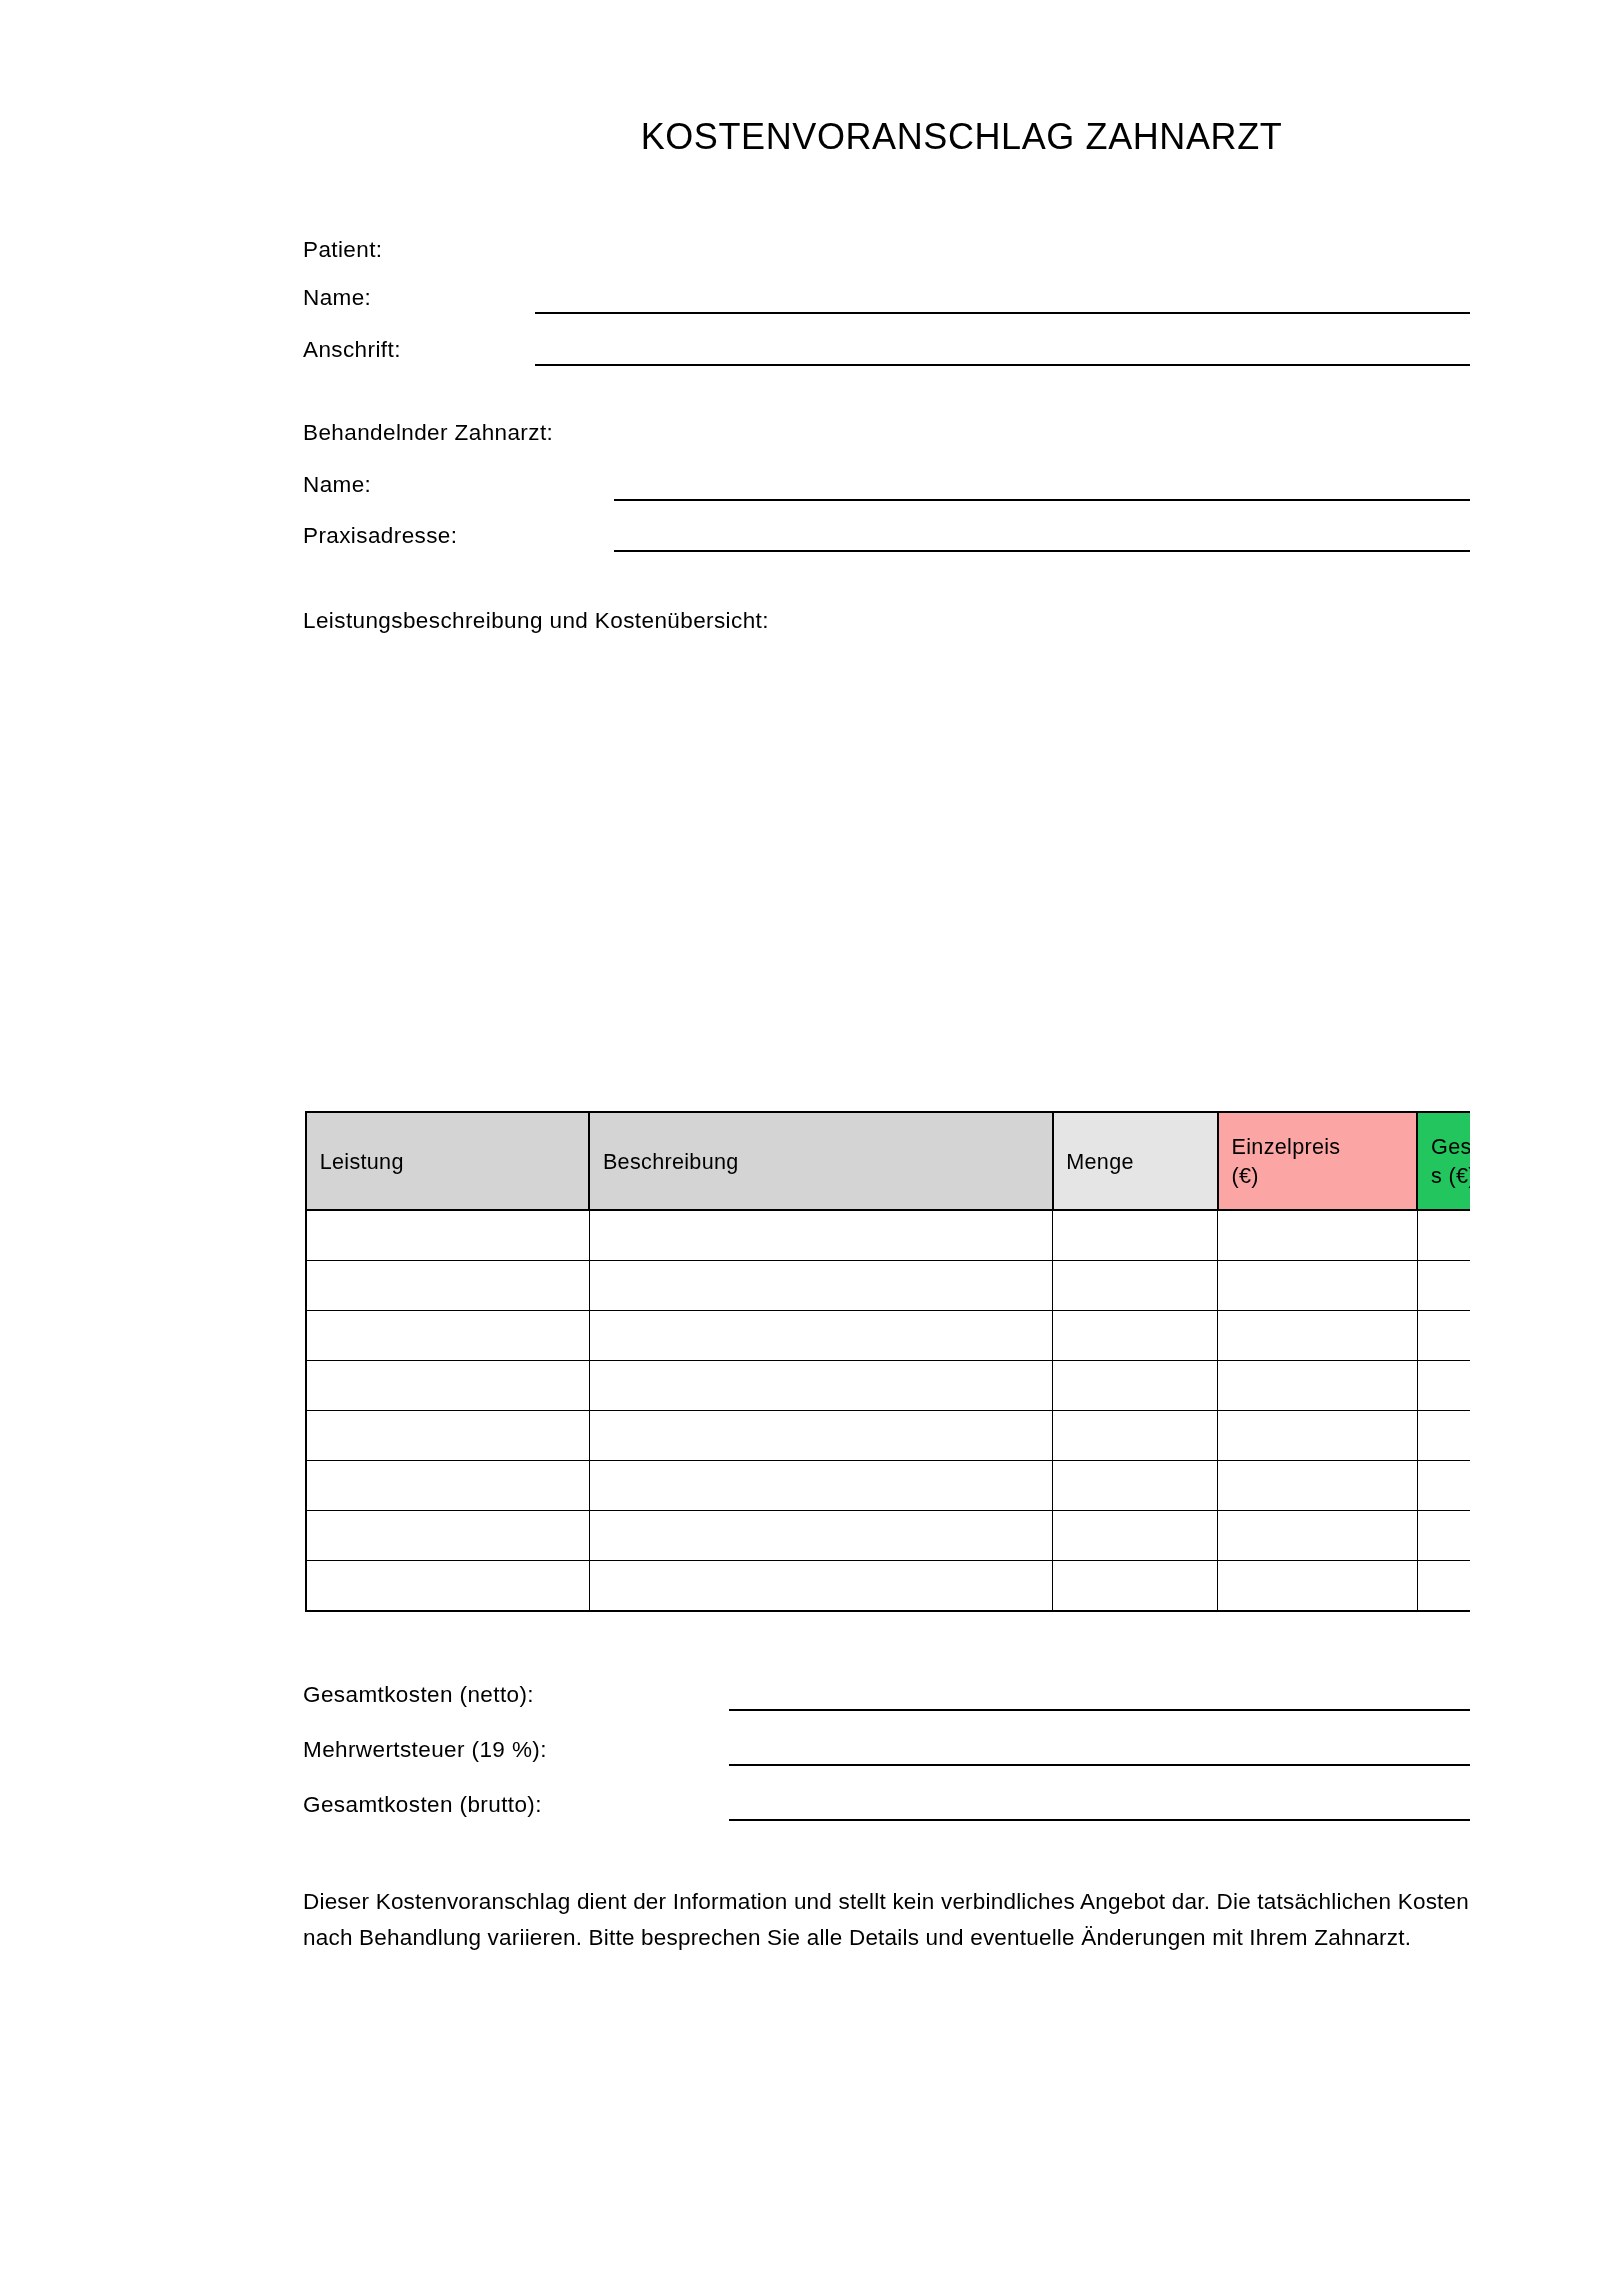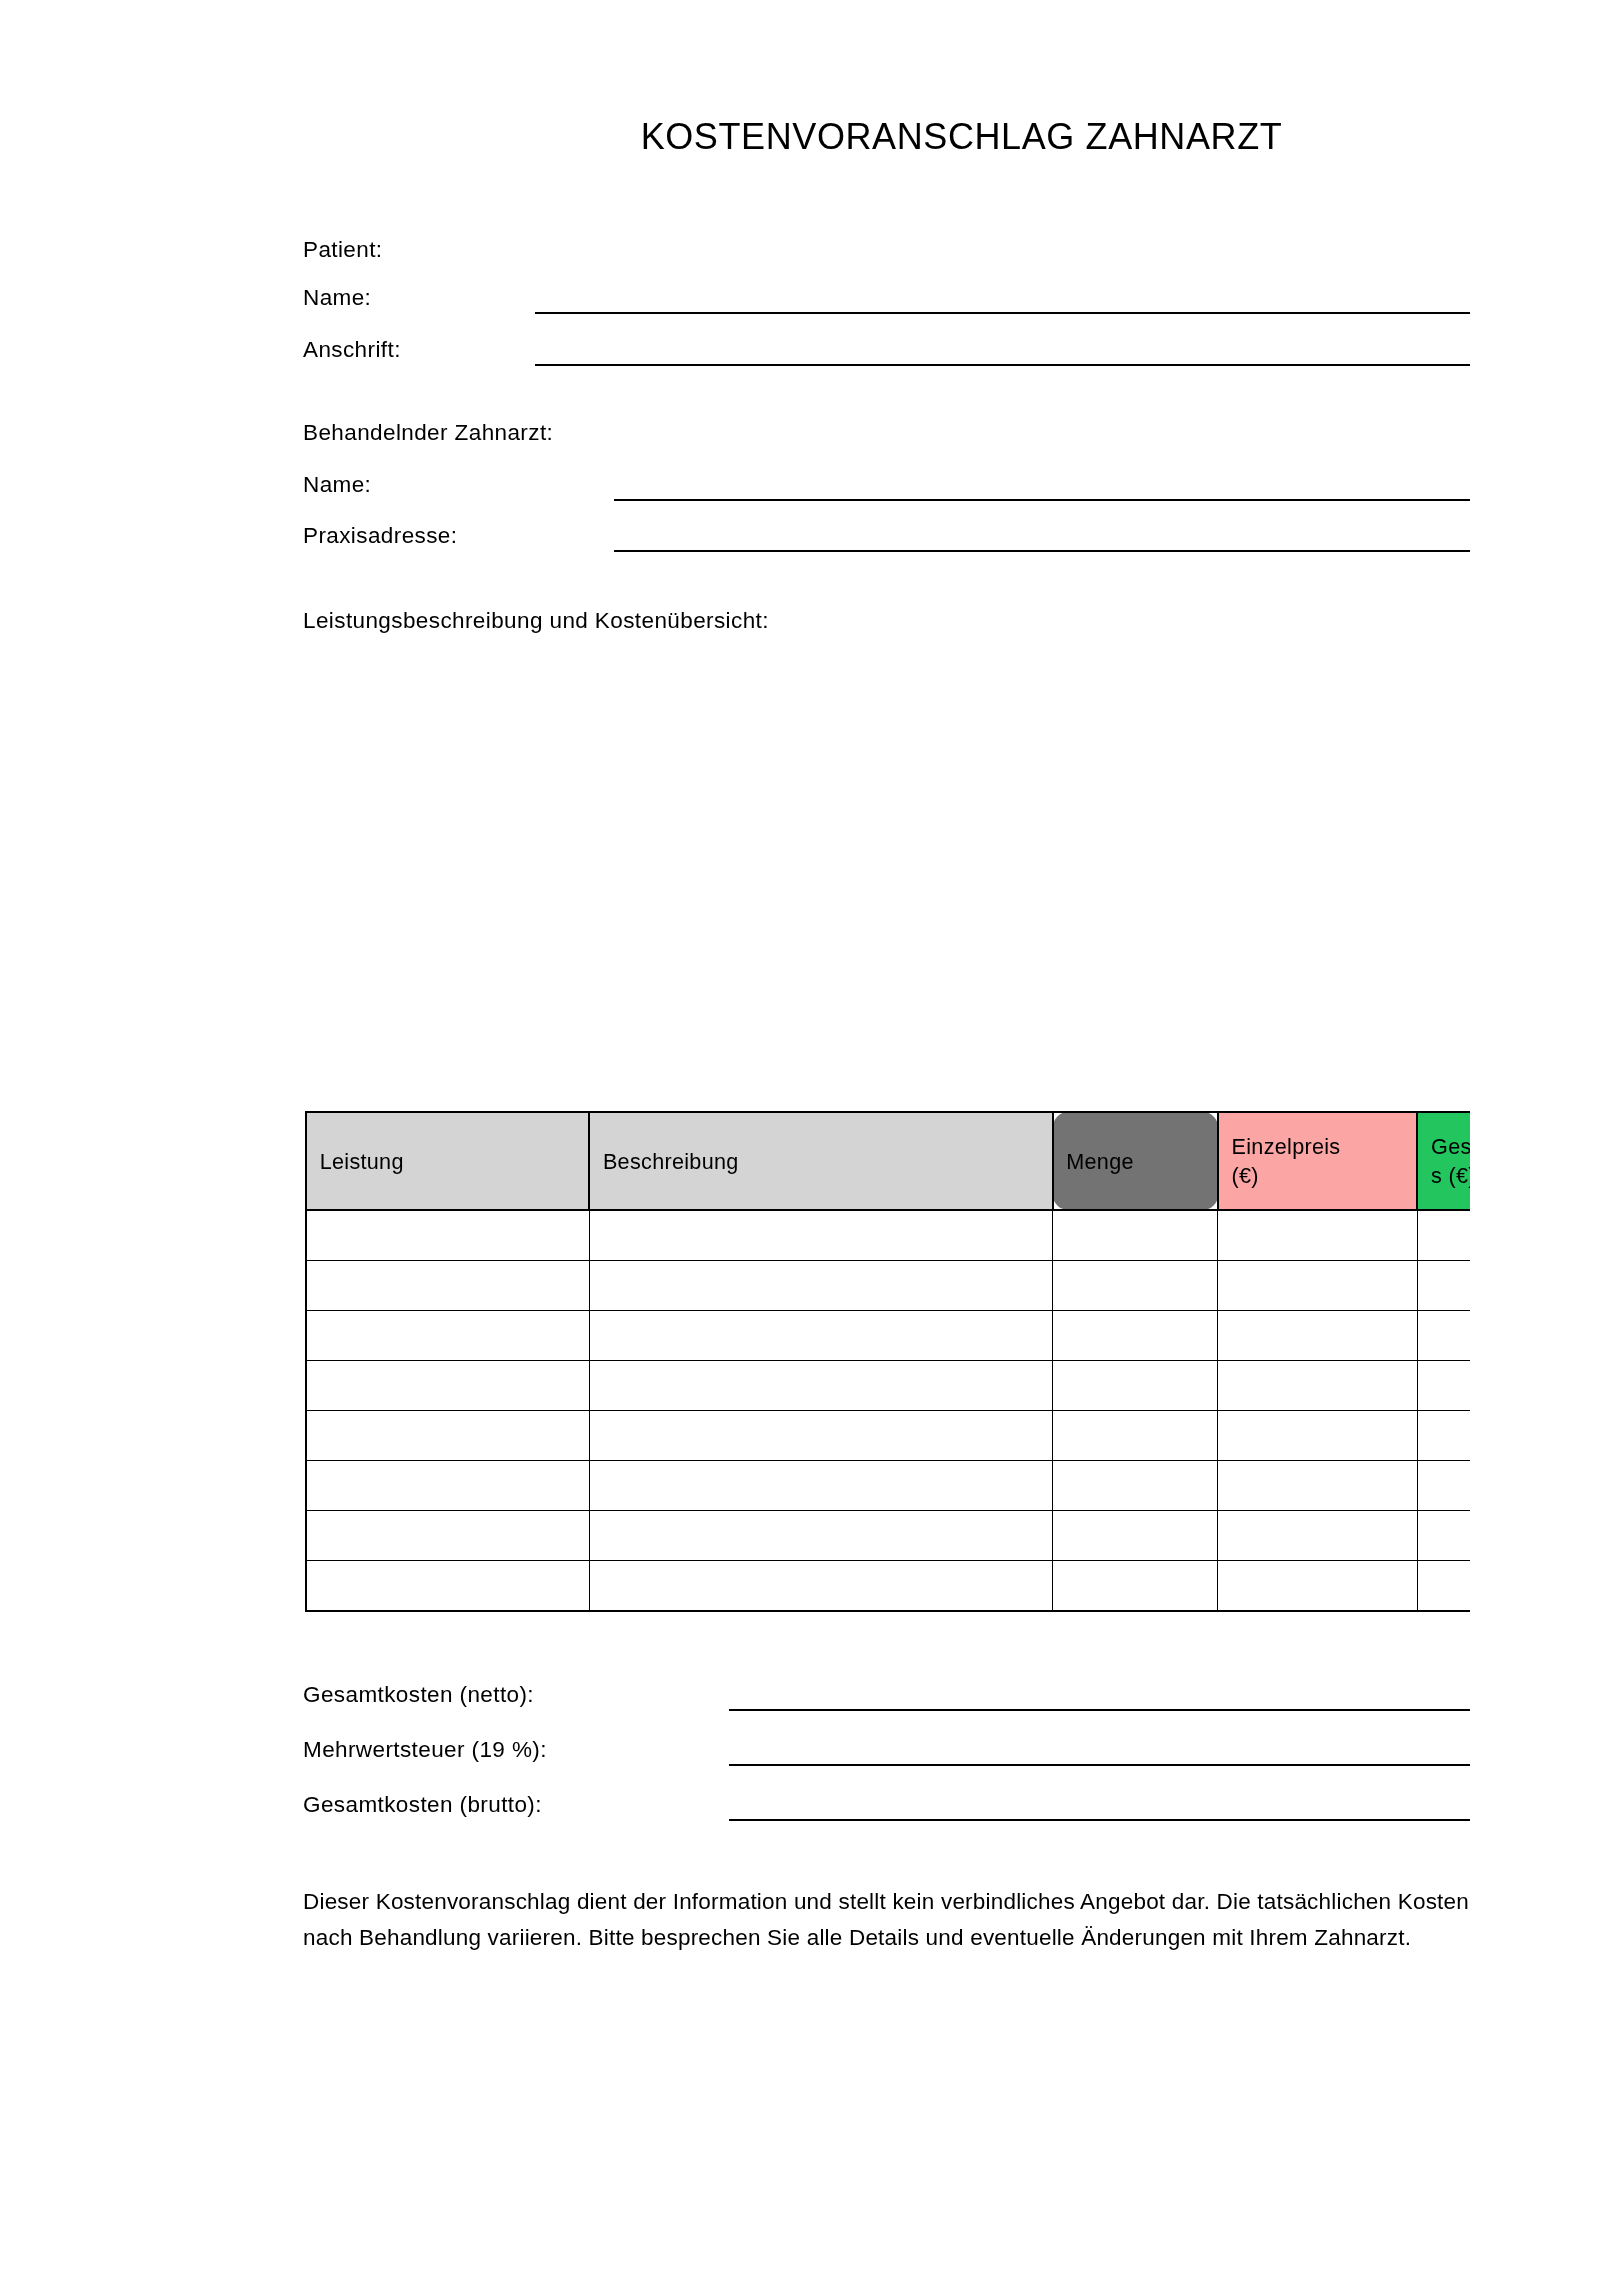--- a/index.html
+++ b/index.html
@@ -152,21 +152,21 @@
 
   <table class="cost-table">
     <thead>
       <tr>
         <th class="col-leistung" style="background: rgb(212, 212, 212);">
           <span class="hdr-stack">Leistung</span>
         </th>
         <th class="col-beschreibung" style="background: rgb(212, 212, 212);">
           <span class="hdr-stack">Beschreibung</span>
         </th>
-        <th class="col-menge" style="background: #737373; border-radius: 15px;">
+        <th class="col-menge" style="background: #e5e5e5;">
           <span class="hdr-stack">Menge</span>
         </th>
         <th class="col-einzelpreis" style="background: #fca5a5;">
           <span class="hdr-stack">Einzelpreis</span>
           <span class="hdr-stack">(€)</span>
         </th>
         <th class="col-gesamtpreis" style="background: #22c55e;">
           <span class="hdr-stack">Gesamtprei</span>
           <span class="hdr-stack">s (€)</span>
         </th>

